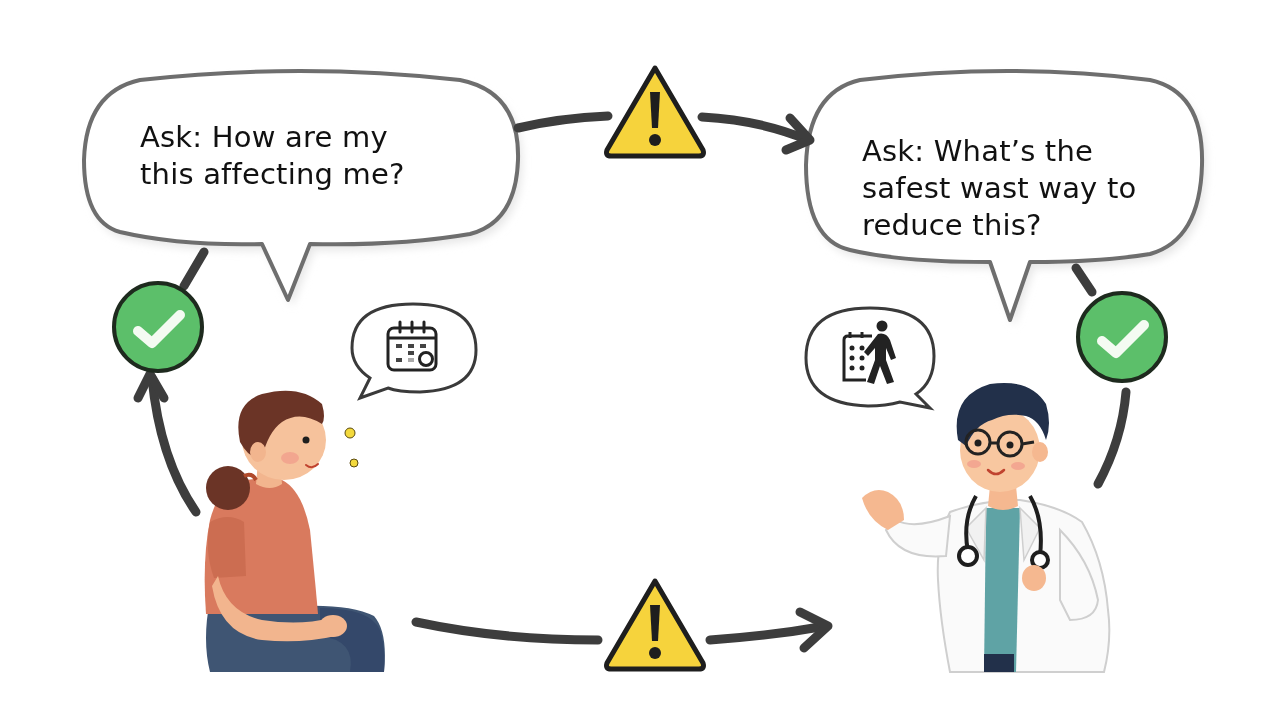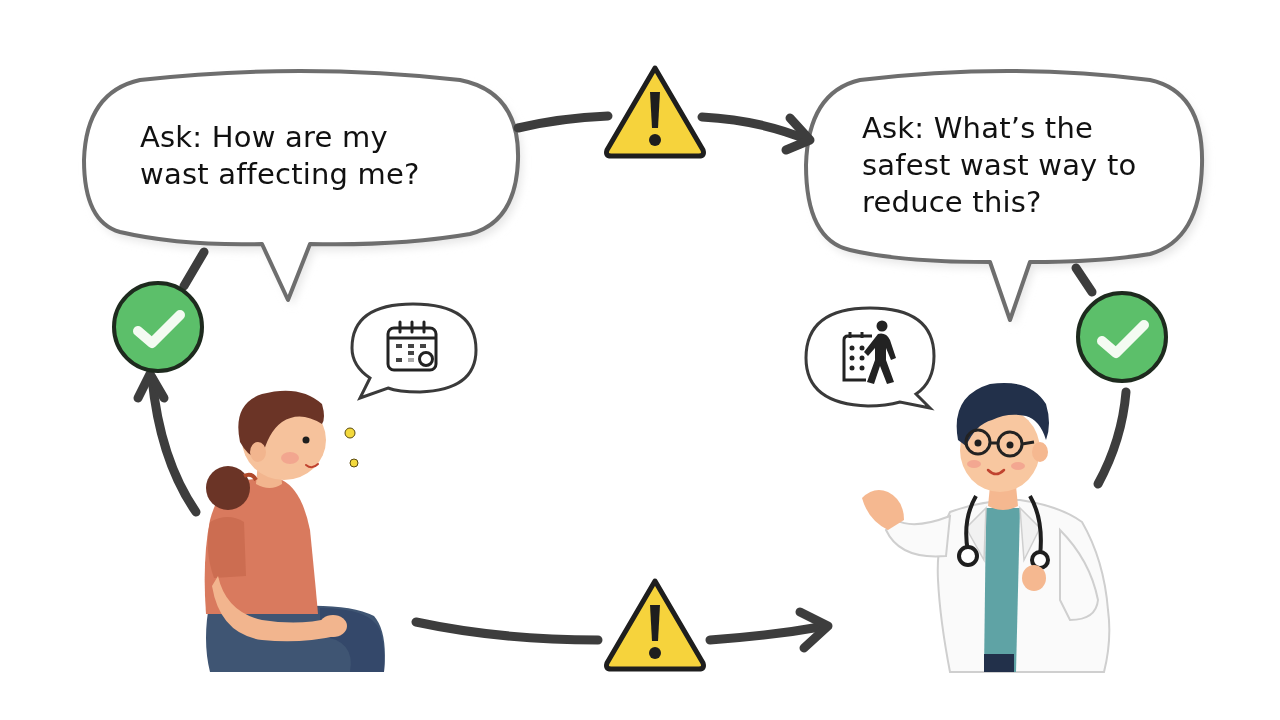--- a/index.html
+++ b/index.html
@@ -2,21 +2,21 @@
 <html><head>
 <meta charset="utf-8">
 <style>
   html, body { margin:0; padding:0; }
   body { width:1280px; height:720px; background:#ffffff; position:relative; overflow:hidden;
          font-family:"DejaVu Sans", sans-serif; }
   svg.scene { position:absolute; left:0; top:0; width:1280px; height:720px; }
   .bubble-text { position:absolute; font-family:"DejaVu Sans", sans-serif; color:#111;
                  font-size:29px; line-height:37px; letter-spacing:0.2px; white-space:pre-line; }
   #bt-left { left:140px; top:119px; width:340px; }
-  #bt-right { left:862px; top:110px; width:320px; }
+  #bt-right { left:862px; top:133px; width:320px; }
 </style>
 </head>
 <body>
 
 <svg class="scene" viewBox="0 0 1280 720" xmlns="http://www.w3.org/2000/svg">
   <defs>
     <filter id="soft" x="-10%" y="-10%" width="120%" height="120%">
       <feGaussianBlur stdDeviation="4"></feGaussianBlur>
     </filter>
     <marker id="ah" markerWidth="10" markerHeight="10" refX="5" refY="5" orient="auto" markerUnits="userSpaceOnUse">
@@ -172,16 +172,16 @@
     <line x1="1022" y1="444" x2="1034" y2="442" stroke="#222" stroke-width="3"></line>
     <circle cx="978" cy="443" r="3.5" fill="#1e1e1e"></circle>
     <circle cx="1010" cy="445" r="3.5" fill="#1e1e1e"></circle>
     <ellipse cx="974" cy="464" rx="7" ry="4" fill="#f19a8a" opacity="0.7"></ellipse>
     <ellipse cx="1018" cy="466" rx="7" ry="4" fill="#f19a8a" opacity="0.7"></ellipse>
     <path d="M988 470 Q996 478 1004 470" stroke="#c0432f" stroke-width="2.5" fill="none" stroke-linecap="round"></path>
   </g>
 </svg>
 
 <div id="bt-left" class="bubble-text">Ask: How are my
-wast affecting me?</div>
+this affecting me?</div>
 <div id="bt-right" class="bubble-text">Ask: What’s the
 safest wast way to
 reduce this?</div>
 
 </body></html>

